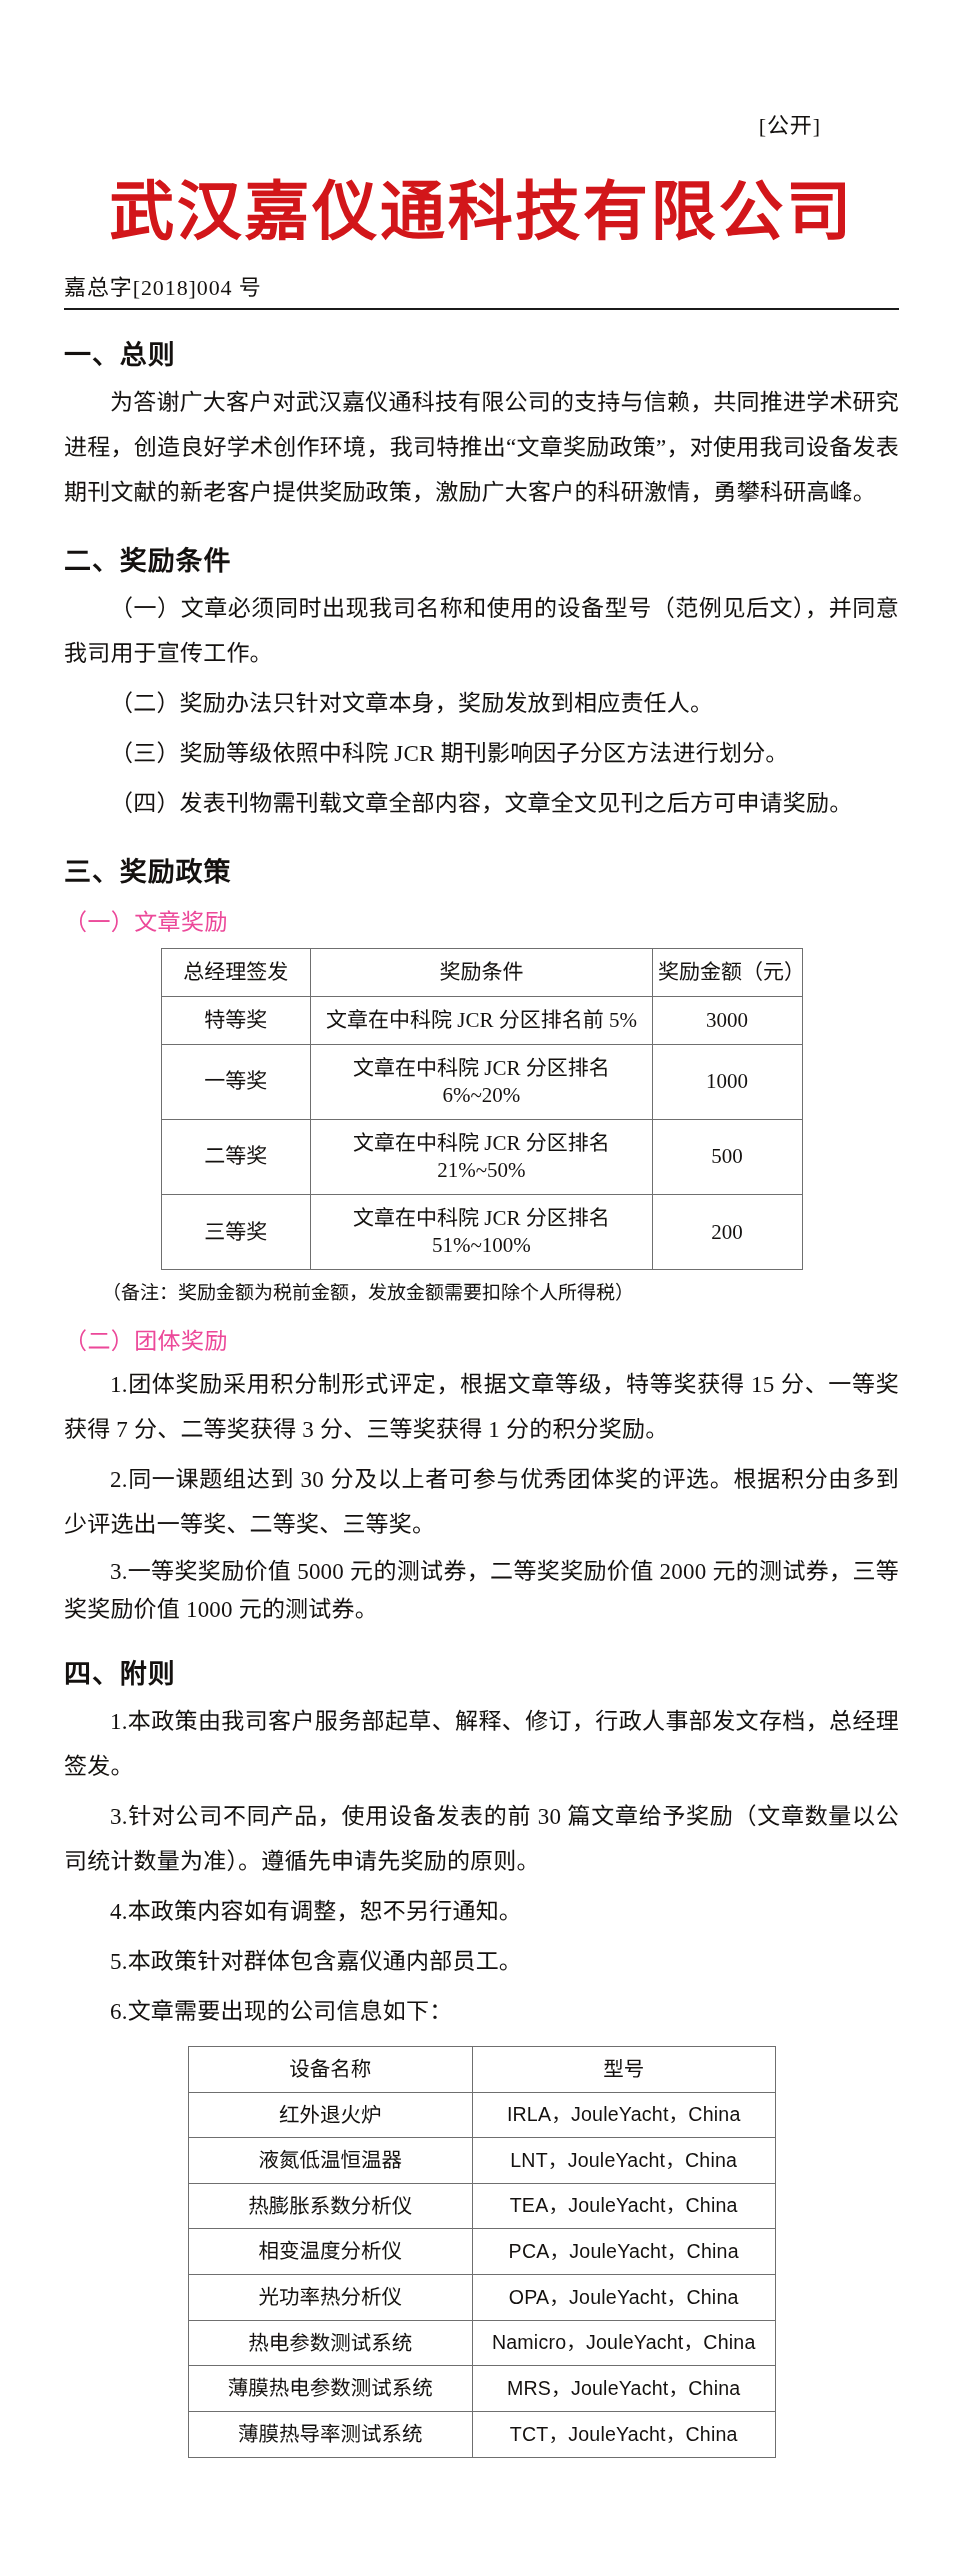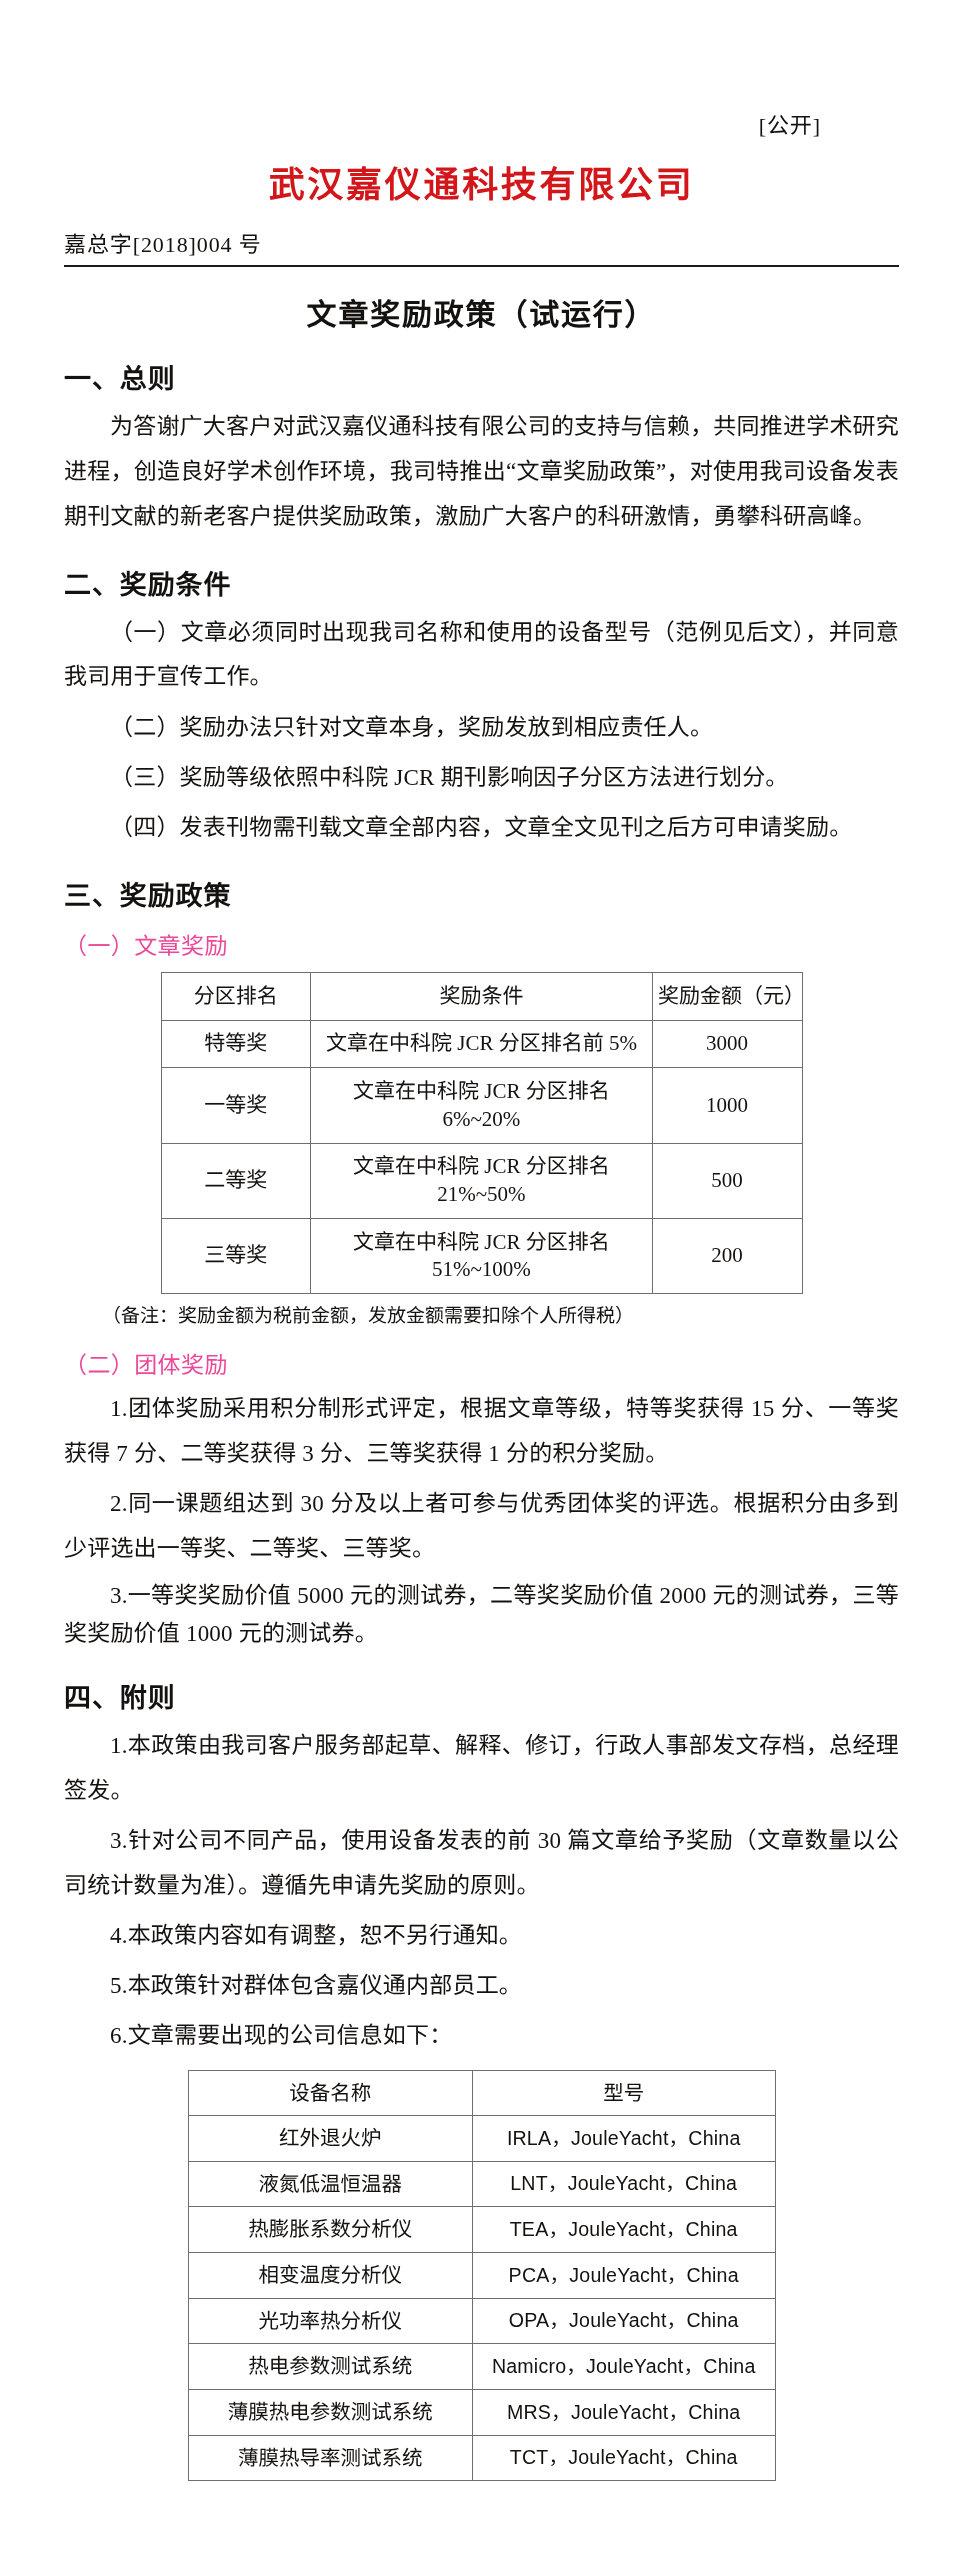--- a/index.html
+++ b/index.html
@@ -25,24 +25,24 @@
     text-align: right;
     padding-top: 107px;
     padding-right: 78px;
     font-size: 22px;
     color: #14110f;
     letter-spacing: 0.9px;
   }
   .company-title {
     text-align: center;
     color: #d2161a;
-    font-size: 36px;
+    font-size: 65px;
     font-weight: bold;
     letter-spacing: 2.7px;
-    margin-top: 26px;
+    margin-top: 36px;
     line-height: 1.15;
     font-family: "Liberation Serif", "DejaVu Serif", serif;
   }
   .doc-number {
     font-size: 22px;
     color: #14110f;
     margin-top: 19.6px;
     letter-spacing: 0.9px;
   }
   .red-rule {
@@ -133,21 +133,20 @@
 </style>
 </head>
 <body>
 
 <div class="page">
 
   <div class="classify-row">[公开]</div>
   <div class="company-title">武汉嘉仪通科技有限公司</div>
   <div class="doc-number">嘉总字[2018]004 号</div>
   <hr class="red-rule">
-  <div class="doc-title">文章奖励政策（试运行）</div>
 
   <h2 class="section">一、总则</h2>
   <p class="body">为答谢广大客户对武汉嘉仪通科技有限公司的支持与信赖，共同推进学术研究进程，创造良好学术创作环境，我司特推出“文章奖励政策”，对使用我司设备发表期刊文献的新老客户提供奖励政策，激励广大客户的科研激情，勇攀科研高峰。</p>
 
   <h2 class="section">二、奖励条件</h2>
   <p class="body">（一）文章必须同时出现我司名称和使用的设备型号（范例见后文），并同意我司用于宣传工作。</p>
   <p class="body">（二）奖励办法只针对文章本身，奖励发放到相应责任人。</p>
   <p class="body">（三）奖励等级依照中科院 JCR 期刊影响因子分区方法进行划分。</p>
   <p class="body">（四）发表刊物需刊载文章全部内容，文章全文见刊之后方可申请奖励。</p>
 
@@ -155,21 +154,21 @@
   <h3 class="subsection">（一）文章奖励</h3>
 
   <table class="award-table">
     <colgroup>
         <col class="c1">
         <col class="c2">
         <col class="c3">
       </colgroup>
     <thead>
       <tr>
-        <th>分区排名</th>
+        <th>总经理签发</th>
         <th>奖励条件</th>
         <th>奖励金额（元）</th>
       </tr>
     </thead>
     <tbody>
       <tr>
         <td>特等奖</td>
         <td>文章在中科院 JCR 分区排名前 5%</td>
         <td>3000</td>
       </tr>

